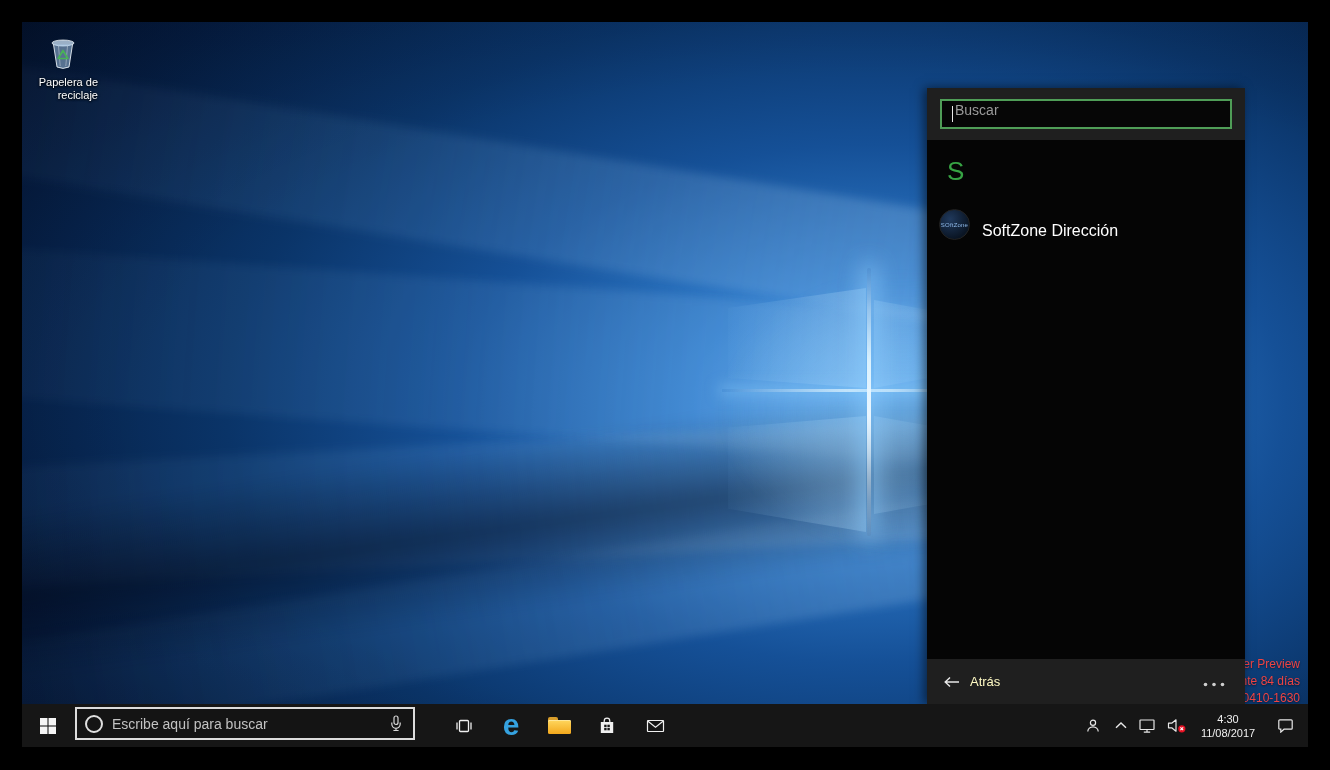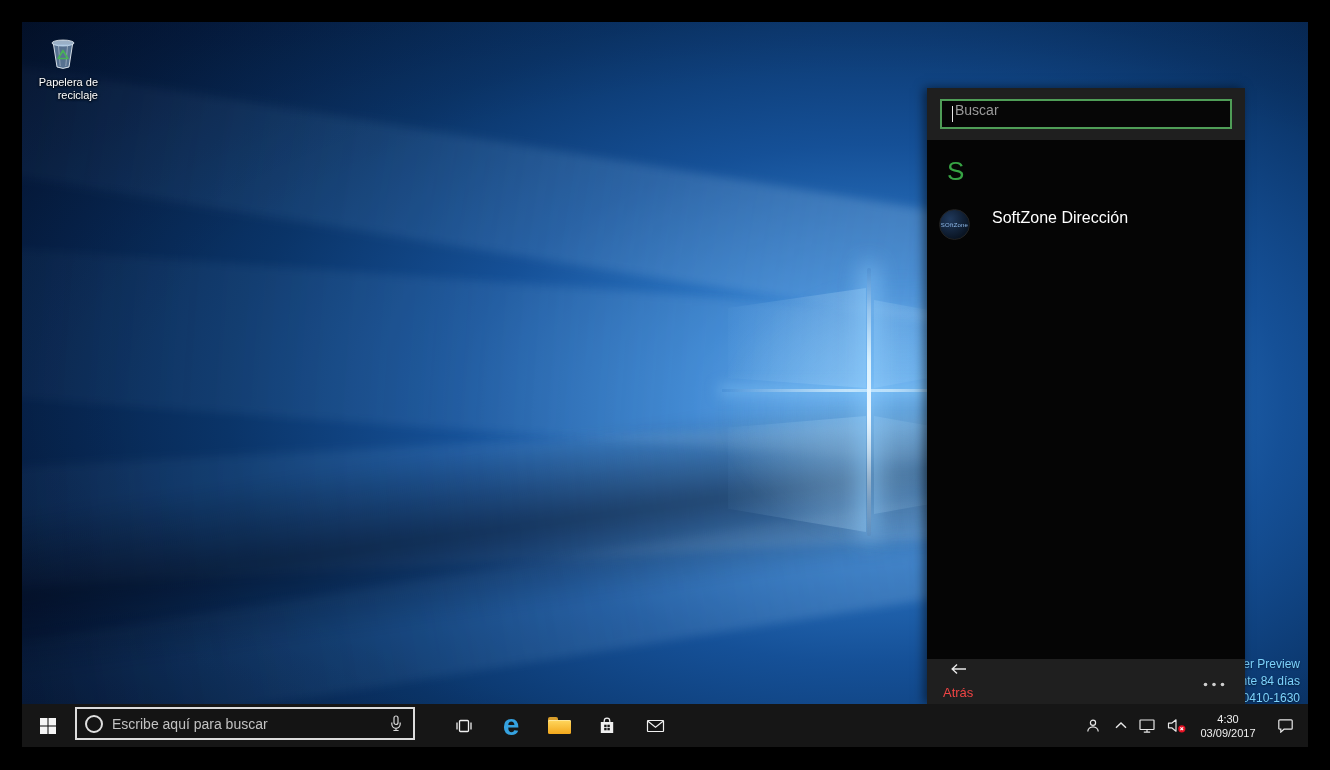--- a/index.html
+++ b/index.html
@@ -42,43 +42,43 @@
     box-shadow:0 0 14px 3px rgba(140,205,255,0.5); }
 
   
   .recycle { position:absolute; left:6px; top:14px; width:70px; text-align:center; z-index:2; cursor:default; }
   .recycle svg { display:block; margin:0 auto; }
   .binlabel { margin-top:2px; font-size:11px; line-height:13px; color:#fff;
     text-shadow:0 1px 2px rgba(0,0,0,0.9), 0 0 3px rgba(0,0,0,0.7);text-align:right; }
 
   
   .watermark { position:absolute; right:8px; top:634px; z-index:1; text-align:right;
-    font-size:12px; line-height:17px; color:#7dd3fc; text-shadow:0 1px 2px rgba(0,0,0,0.55); }
+    font-size:12px; line-height:17px; color:#ef4444; text-shadow:0 1px 2px rgba(0,0,0,0.55); }
 
   
   .flyout { position:absolute; left:905px; top:66px; width:318px; height:616px; z-index:5;
     background:#060606; display:flex; flex-direction:column; box-shadow:-3px 0 10px rgba(0,0,0,0.55); }
   .fhead { height:52px; background:#1f1f1f; flex:0 0 auto; position:relative; }
   .fsearch { position:absolute; left:13px; right:13px; top:11px; height:30px; background:#060606;
     border:2px solid #4f9d57; }
   .fsearch-input { width:100%; height:100%; background:transparent; border:none; outline:none;
     color:#eee; font-size:14px; padding:0 8px 11px 13px; font-family:inherit; }
   .fsearch-input::placeholder { color:#9a9a9a; opacity:1; }
   .fcaret { position:absolute; left:10px; top:5px; width:1px; height:16px; background:#e8e8e8; }
   .fbody { flex:1 1 auto; background:#050505; position:relative; }
   .fsection { margin:16px 0 0 20px; font-size:26px; color:#37a344; }
-  .fresult { display:flex; align-items:flex-start; gap:22px; margin-top:18px; padding:4px 12px; cursor:pointer; }
+  .fresult { display:flex; align-items:flex-end; gap:12px; margin-top:18px; padding:4px 12px; cursor:pointer; }
   .fricon { width:31px; height:31px; border-radius:50%; flex:0 0 auto;
     background:radial-gradient(circle at 35% 32%, #20395c, #0a1524 72%);
     display:flex; align-items:center; justify-content:center; border:1px solid #222; }
   .fricon span { font-size:6px; color:#8fb9e8; letter-spacing:0.2px; }
   .frlabel { font-size:16px; color:#fff; }
   .fbottom { height:45px; background:#1f1f1f; flex:0 0 auto; display:flex; align-items:center;
     justify-content:space-between; padding:0 16px; }
-  .fback { display:flex; align-items:center; gap:10px; color:#ef4444; font-size:13px; cursor:pointer;flex-direction:column; }
+  .fback { display:flex; align-items:center; gap:10px; color:#fef9c3; font-size:13px; cursor:pointer; }
   .fmore { cursor:pointer; padding:4px; }
 
   
   .taskbar { position:absolute; left:22px; top:704px; width:1286px; height:43px; background:#161616;
     display:flex; align-items:center; z-index:10; }
   .tb-btn { height:43px; display:flex; align-items:center; justify-content:center; cursor:pointer; }
   .start { width:52px; }
   .tb-search { width:340px; height:33px; margin:0 0 4px 1px; background:#141414; border:2px solid #dcdcdc;
     display:flex; align-items:center; cursor:text; }
   .cortana { width:18px; height:18px; border:2px solid #e0e0e0; border-radius:50%; margin:0 9px 0 8px; flex:0 0 auto; }
@@ -250,21 +250,21 @@
       </div>
       <div class="tray-btn t-vol">
         <svg width="19" height="15" viewBox="0 0 19 15">
           <path d="M1.5 5.2 h3.2 L9 1.8 v11.4 L4.7 9.8 H1.5 z" fill="none" stroke="#e8e8e8" stroke-width="1.2" stroke-linejoin="round"></path>
           <circle cx="14.8" cy="10.8" r="3.6" fill="#e81123"></circle>
           <path d="M13.4 9.4 l2.8 2.8 M16.2 9.4 l-2.8 2.8" stroke="#fff" stroke-width="1.1"></path>
         </svg>
       </div>
       <div class="clock">
         <div>4:30</div>
-        <div>03/09/2017</div>
+        <div>11/08/2017</div>
       </div>
       <div class="tray-btn t-ac">
         <svg width="17" height="15" viewBox="0 0 17 15">
           <path d="M2.8 1.8 h11.4 q1 0 1 1 v7.4 q0 1 -1 1 H7 l-3.2 2.9 v-2.9 H2.8 q-1 0 -1 -1 V2.8 q0 -1 1 -1 z" fill="none" stroke="#e8e8e8" stroke-width="1.2"></path>
         </svg>
       </div>
     </div>
   </div>
 
 </div>

